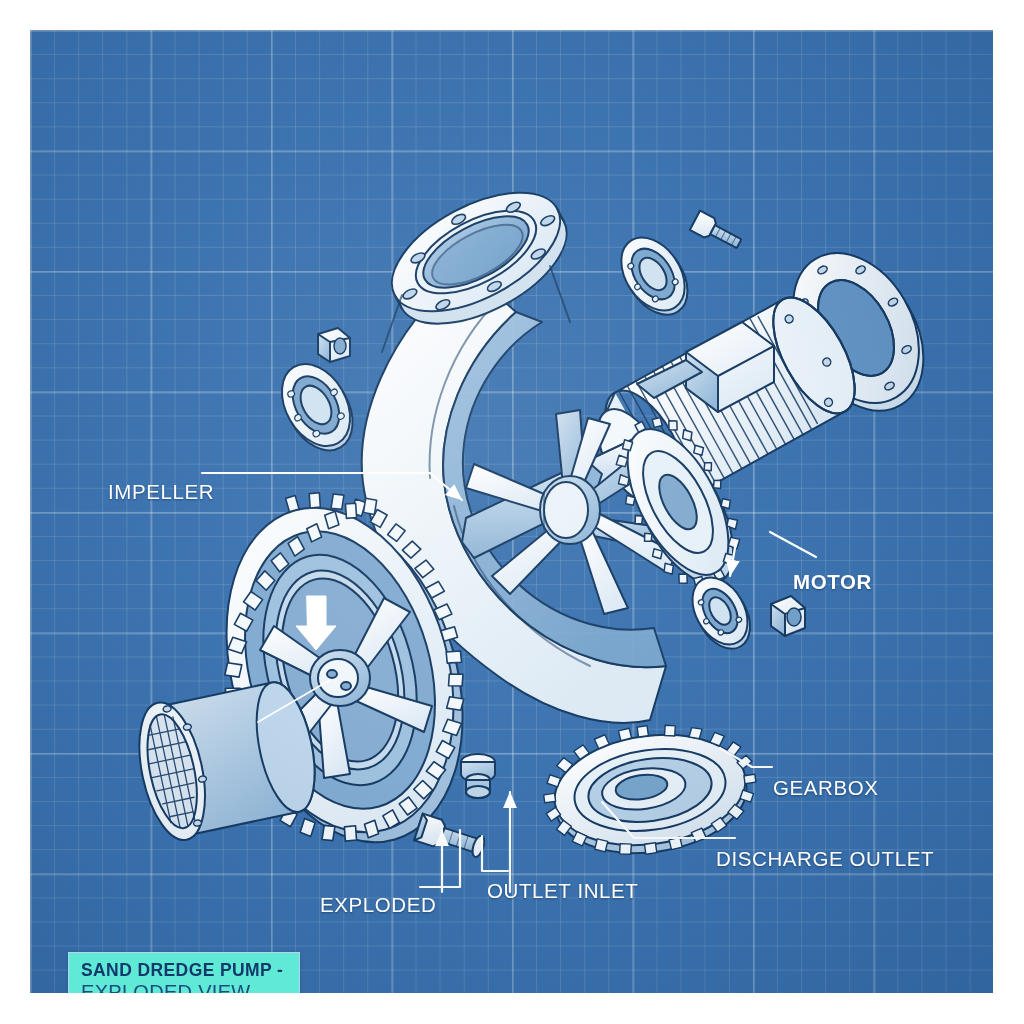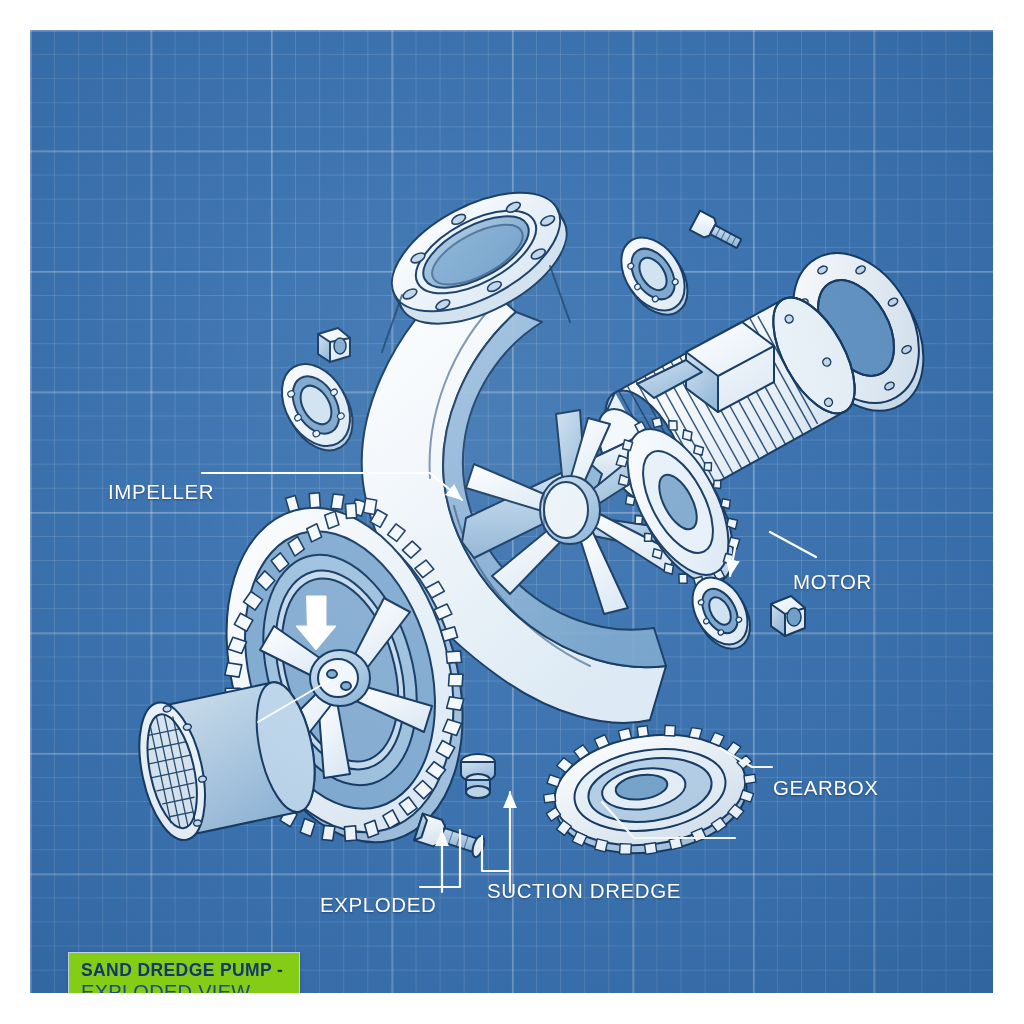--- a/index.html
+++ b/index.html
@@ -25,21 +25,21 @@
     background:radial-gradient(ellipse at 45% 42%, rgba(255,255,255,.10) 0%, rgba(255,255,255,.03) 42%, rgba(10,40,80,.16) 100%);}
 
   svg.art{position:absolute;left:0;top:0;width:963px;height:963px;overflow:visible;}
 
   
   .callout{position:absolute;color:#ffffff;font-size:20.5px;letter-spacing:.6px;
            white-space:nowrap;text-shadow:0 1px 2px rgba(12,40,78,.55);}
 
   
   #titleblock{position:absolute;left:38px;top:922px;
-      background:#84cc16;border:1px solid #bcd2e6;
+      background:#5eead4;border:1px solid #bcd2e6;
       padding:7px 16px 9px 12px;line-height:1.18;
       box-shadow:0 1px 3px rgba(10,40,80,.25);}
   #titleblock .t1{color:#13386b;font-size:17.5px;font-weight:bold;letter-spacing:.4px;}
   #titleblock .t2{color:#1d4a80;font-size:20px;letter-spacing:.3px;}
 </style>
 </head>
 <body>
 
 <div id="stage">
 
@@ -476,28 +476,29 @@
           <path d="M300 650 L228 692" stroke-width="1.8"></path>
         </g>
 
       </g>
     </svg>
 
     <div id="vignette"></div>
 
     <div class="callout" style="left:78px;top:450px;">IMPELLER</div>
 
-    <div class="callout" style="left:763px;top:540px;">MOTOR</div>
+    <div class="callout" style="left:763px;top:540px;font-weight:bold;">MOTOR</div>
 
     <div class="callout" style="left:719px;top:746px;padding-left:24px;">GEARBOX</div>
 
+    <div class="callout" style="left:686px;top:817px;">DISCHARGE OUTLET</div>
 
     <div class="callout" style="left:290px;top:863px;">EXPLODED</div>
 
-    <div class="callout" style="left:457px;top:849px;">SUCTION DREDGE</div>
+    <div class="callout" style="left:457px;top:849px;">OUTLET INLET</div>
 
     <div id="titleblock">
       <div class="t1">SAND DREDGE PUMP -</div>
       <div class="t2">EXPLODED VIEW</div>
 
     </div>
 
   </div>
 </div>
 

